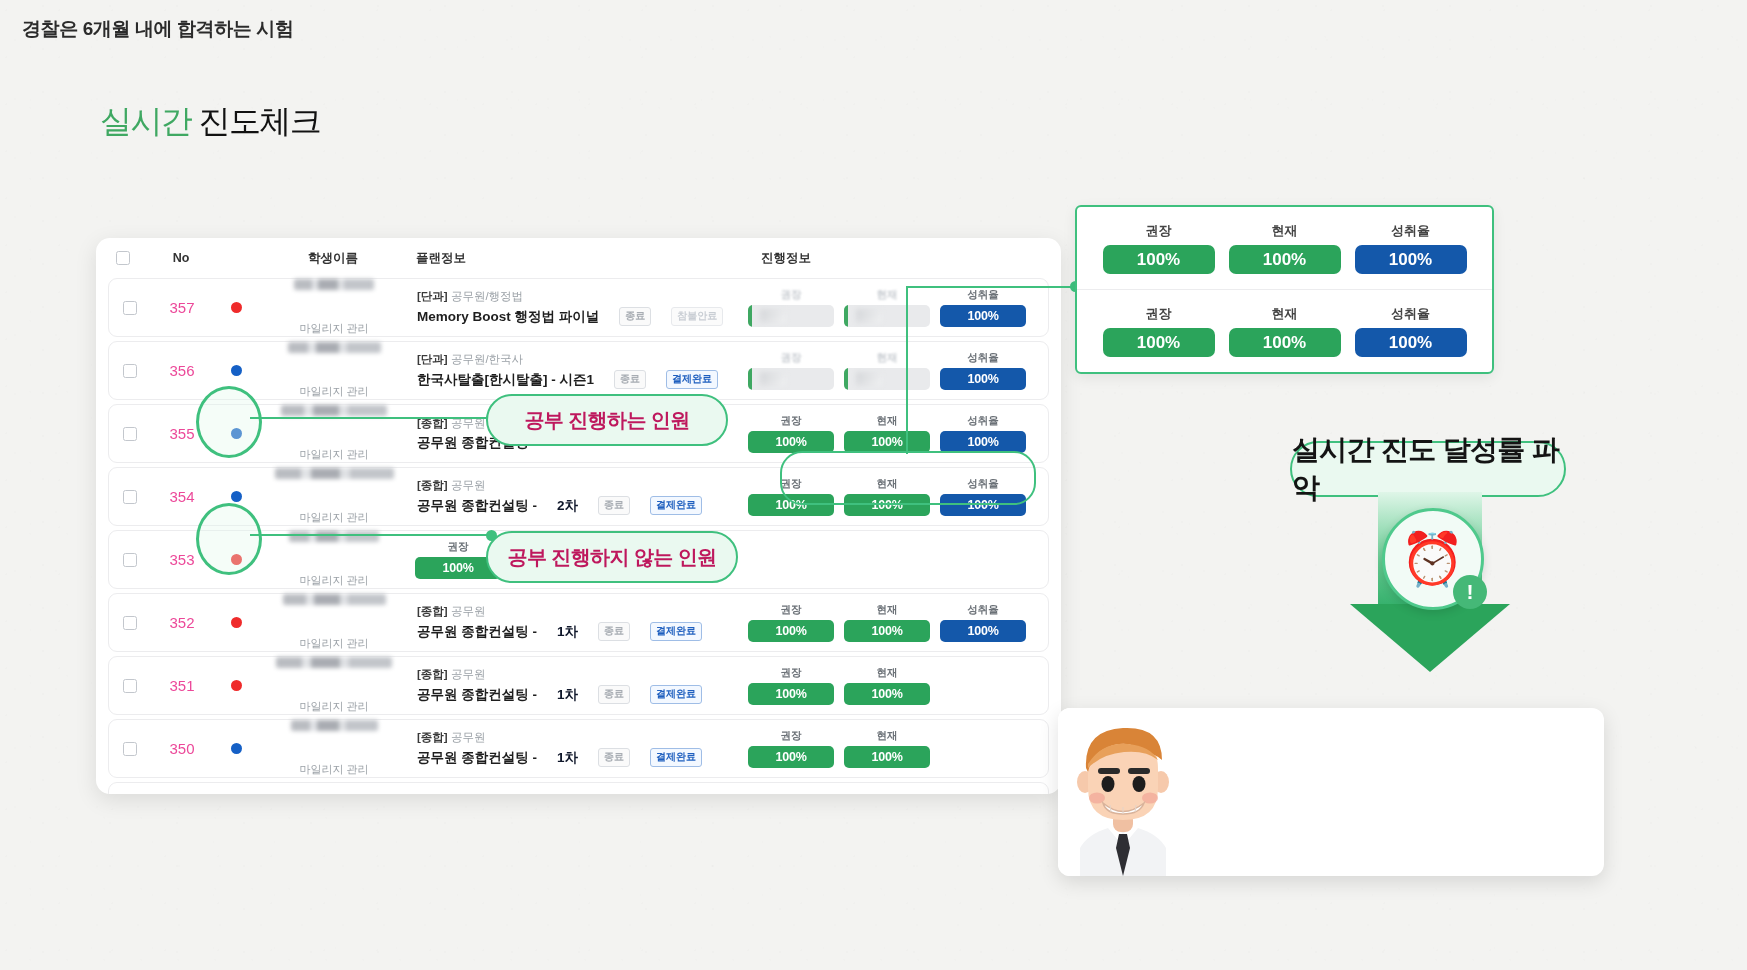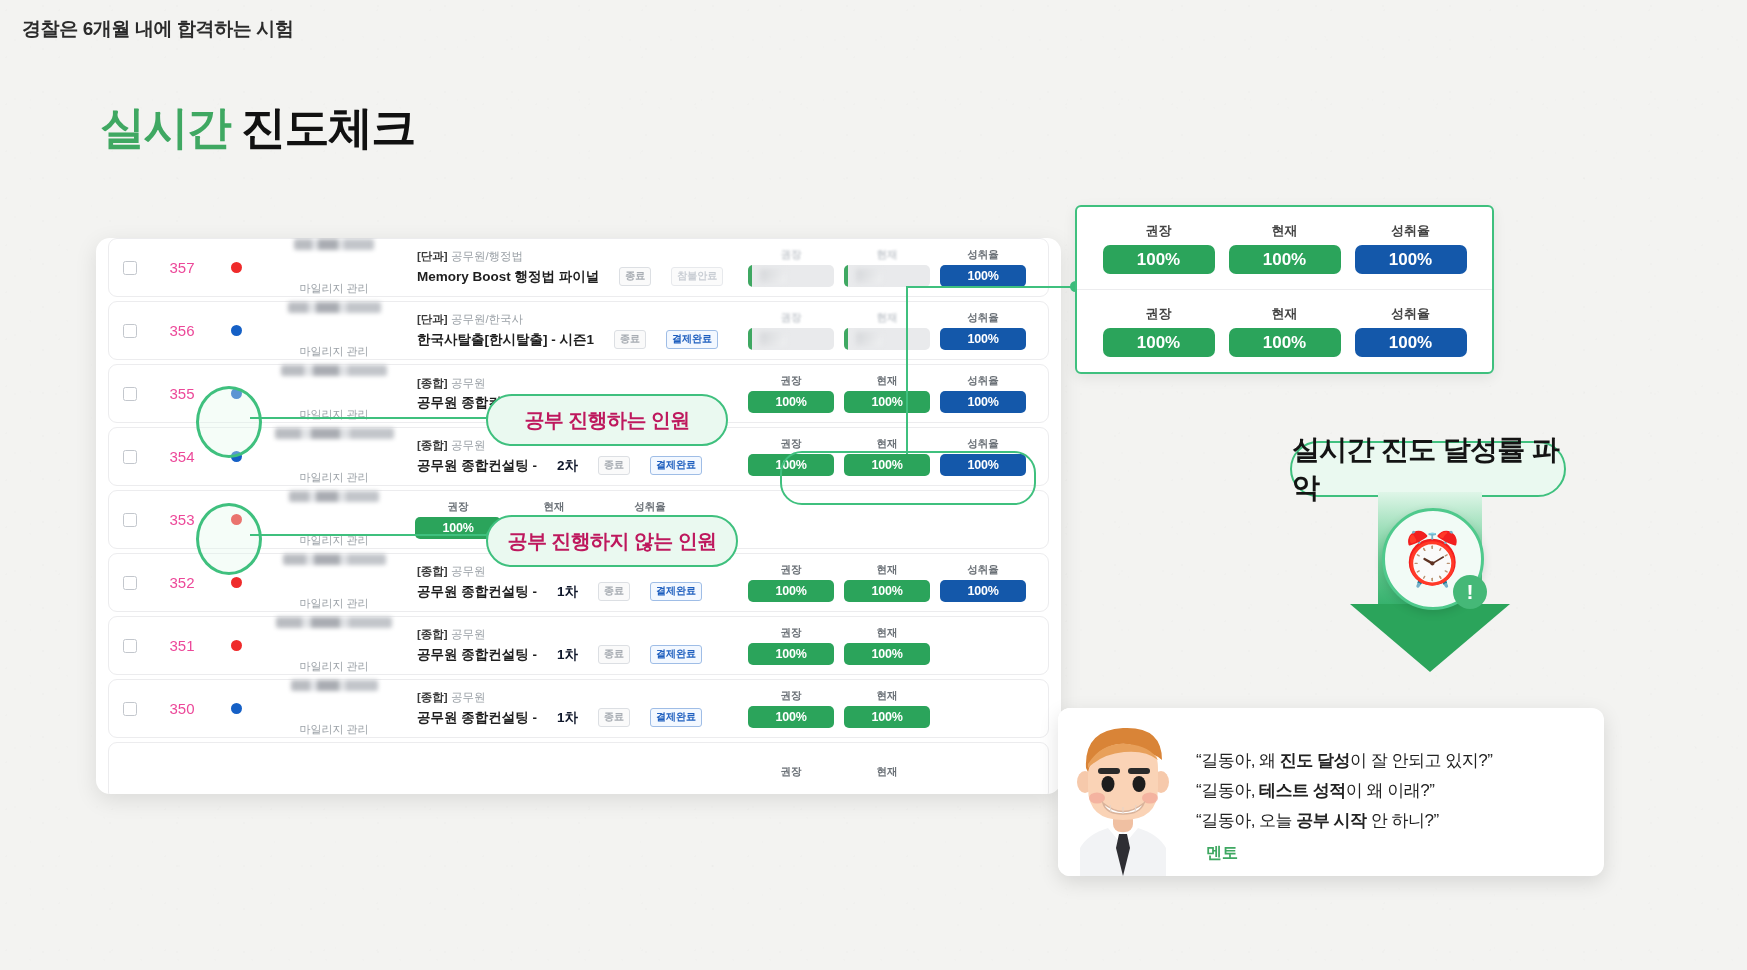--- a/index.html
+++ b/index.html
@@ -12,21 +12,21 @@
   #grain{position:absolute;inset:0;pointer-events:none;opacity:.55;
     background-image:
       radial-gradient(circle at 12% 22%, rgba(0,0,0,.022) 0 1px, transparent 1px),
       radial-gradient(circle at 37% 68%, rgba(0,0,0,.02) 0 1px, transparent 1px),
       radial-gradient(circle at 64% 14%, rgba(0,0,0,.025) 0 1px, transparent 1px),
       radial-gradient(circle at 82% 52%, rgba(0,0,0,.018) 0 1px, transparent 1px),
       radial-gradient(circle at 50% 88%, rgba(0,0,0,.02) 0 1px, transparent 1px);
     background-size:53px 47px,41px 59px,67px 43px,37px 71px,61px 53px;}
 
   .kicker{position:absolute;left:22px;top:16px;font-size:19px;font-weight:700;color:#2b2b2b;letter-spacing:-.4px;}
-  .bigtitle{position:absolute;left:100px;top:105px;font-size:45px;font-weight:700;color:#111;letter-spacing:-1.6px;line-height:1;}
+  .bigtitle{position:absolute;left:100px;top:105px;font-size:32px;font-weight:400;color:#111;letter-spacing:-1.6px;line-height:1;}
   .bigtitle .g{color:#3fa862;}
 
   
   .card{position:absolute;left:96px;top:238px;width:965px;height:556px;
         background:#fff;border-radius:14px;box-shadow:0 6px 22px rgba(0,0,0,.10);overflow:hidden;}
   .thead{display:flex;align-items:center;height:40px;padding:0 0 0 0;font-size:12.5px;color:#333;font-weight:700;}
   .c-chk{width:54px;display:flex;justify-content:center;}
   .c-no{width:62px;text-align:center;}
   .c-dot{width:46px;}
   .c-name{width:150px;text-align:center;}
@@ -136,20 +136,30 @@
 <div id="grain"></div>
 
 <div class="kicker">경찰은 6개월 내에 합격하는 시험</div>
 
 <div class="bigtitle">
   <span class="g">실시간</span>
   <span>진도체크</span>
 </div>
 
 <div class="card">
+  <div class="thead">
+    <div class="c-chk">
+        <span class="chk"></span>
+      </div>
+    <div class="c-no">No</div>
+    <div class="c-dot"></div>
+    <div class="c-name">학생이름</div>
+    <div class="c-plan">플랜정보</div>
+    <div class="c-prog">진행정보</div>
+  </div>
   <div class="rowwrap" id="rows">
       <div class="row">
     <div class="c-chk">
           <span class="chk"></span>
         </div>
     <div class="c-no">357</div>
     <div class="c-dot">
           <span class="dot red"></span>
         </div>
     <div class="c-name">
@@ -432,21 +442,21 @@
 
 <div class="ring" style="left:196px;top:386px;"></div>
 <div class="ring" style="left:196px;top:503px;"></div>
 
 <div class="bline" style="left:250px;top:417px;width:246px;"></div>
 <div class="bdot" style="left:486px;top:413px;"></div>
 <div class="bubble" style="left:486px;top:394px;width:238px;height:48px;">공부 진행하는 인원</div>
 
 <div class="bline" style="left:250px;top:534px;width:246px;"></div>
 <div class="bdot" style="left:486px;top:530px;"></div>
-<div class="bubble" style="left:486px;top:515px;width:248px;height:48px;">공부 진행하지 않는 인원</div>
+<div class="bubble" style="left:486px;top:531px;width:248px;height:48px;">공부 진행하지 않는 인원</div>
 
 <div class="prog-highlight" style="left:780px;top:451px;width:252px;height:50px;"></div>
 
 <div class="vline" style="left:906px;top:288px;height:166px;"></div>
 <div class="bline" style="left:906px;top:286px;width:170px;"></div>
 <div class="bdot" style="left:1070px;top:281px;"></div>
 
 <div class="detail" id="detail">
     <div class="drow">
     <div class="dcell">
@@ -517,25 +527,13 @@
 
       <ellipse cx="39" cy="90" rx="8" ry="5.5" fill="#f2a898" opacity=".75"></ellipse>
       <ellipse cx="92" cy="90" rx="8" ry="5.5" fill="#f2a898" opacity=".75"></ellipse>
 
       <path d="M45 95 Q65 112 86 95 Q82 106 65 106 Q48 106 45 95 Z" fill="#ffffff" stroke="#d9b39b" stroke-width="1.5"></path>
       <line x1="52" y1="97" x2="53" y2="104" stroke="#e3d3c8" stroke-width="1"></line>
       <line x1="65" y1="99" x2="65" y2="106" stroke="#e3d3c8" stroke-width="1"></line>
       <line x1="78" y1="97" x2="77" y2="104" stroke="#e3d3c8" stroke-width="1"></line>
     </svg>
   </div>
-  <div class="mtext">
-    <div class="mline">
-      <span>“길동아, 왜 </span><b>진도 달성</b><span>이 잘 안되고 있지?”</span>
-    </div>
-    <div class="mline">
-      <span>“길동아, </span><b>테스트 성적</b><span>이 왜 이래?”</span>
-    </div>
-    <div class="mline">
-      <span>“길동아, 오늘 </span><b>공부 시작</b><span> 안 하니?”</span>
-    </div>
-    <div class="mname">멘토</div>
-  </div>
 </div>
 
 </body></html>

